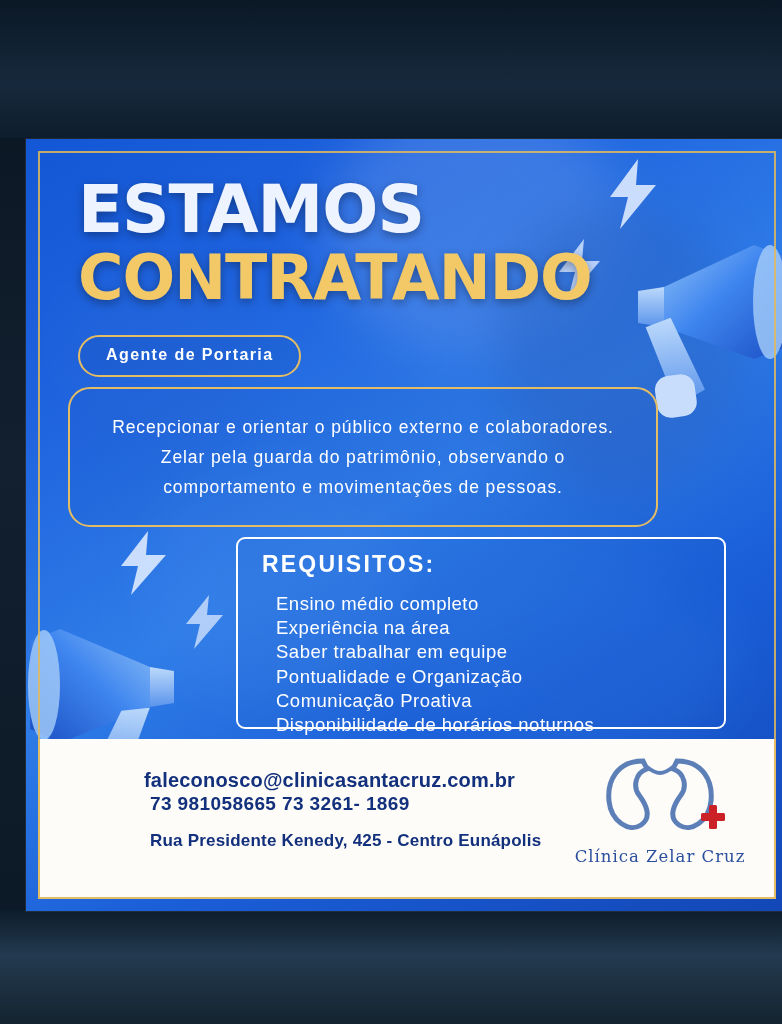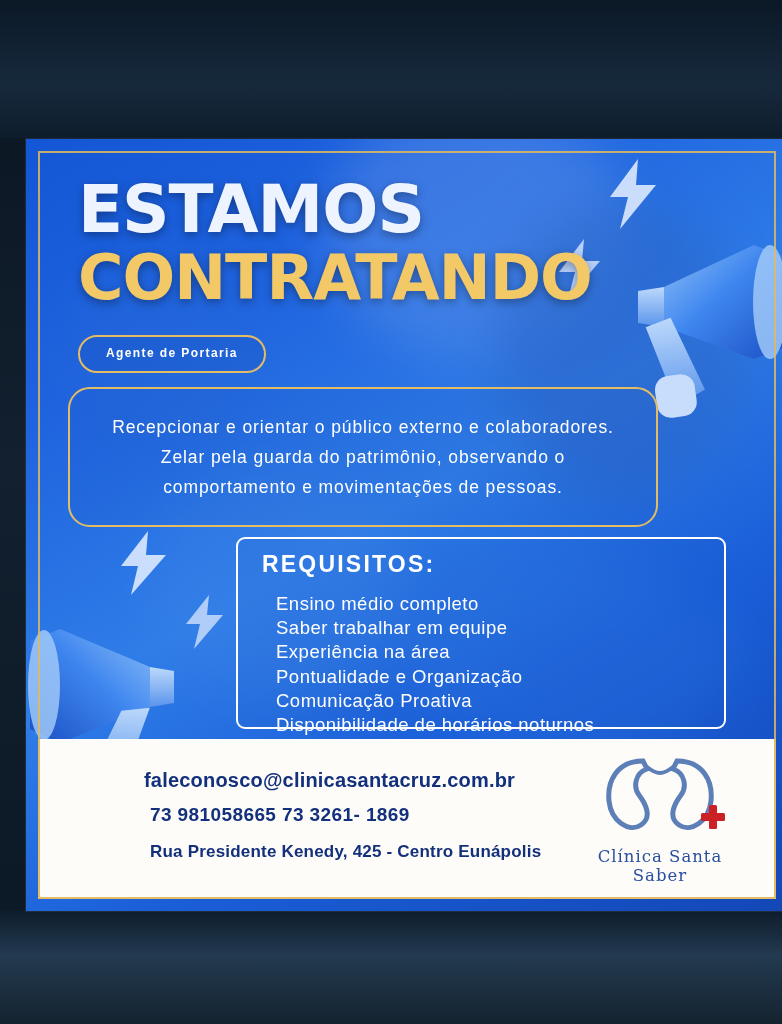--- a/index.html
+++ b/index.html
@@ -96,21 +96,21 @@
 
   
   .role-pill {
     position: absolute;
     left: 52px;
     top: 196px;
     padding: 9px 26px 11px 26px;
     border: 2px solid #e4bc63;
     border-radius: 26px;
     color: #ffffff;
-    font-size: 12px;
+    font-size: 16px;
     font-weight: 700;
     letter-spacing: 1.4px;
     background: rgba(12,60,160,0.12);
   }
 
   
   .desc-box {
     position: absolute;
     left: 42px;
     top: 248px;
@@ -208,21 +208,21 @@
     color: #13307d;
     font-weight: 700;
     font-size: 20px;
     margin-top: 16px;
     letter-spacing: .2px;
   }
   .f-phones {
     color: #13307d;
     font-weight: 700;
     font-size: 19px;
-    margin-top: 12px;
+    margin-top: 1px;
     letter-spacing: .4px;
     padding-left: 6px;
   }
   .f-address {
     color: #13307d;
     font-weight: 700;
     font-size: 17px;
     margin-top: 16px;
     letter-spacing: .2px;
     padding-left: 6px;
@@ -320,22 +320,22 @@
     <div class="role-pill">Agente de Portaria</div>
 
     <div class="desc-box">
       <div class="desc-text">Recepcionar e orientar o público externo e colaboradores. Zelar pela guarda do patrimônio, observando o comportamento e movimentações de pessoas.</div>
     </div>
 
     <div class="req-box">
       <div class="req-title">REQUISITOS:</div>
       <ul class="req-list">
         <li>Ensino médio completo</li>
+        <li>Experiência na área</li>
         <li>Saber trabalhar em equipe</li>
-        <li>Experiência na área</li>
         <li>Pontualidade e Organização</li>
         <li>Comunicação Proativa</li>
         <li>Disponibilidade de horários noturnos</li>
       </ul>
     </div>
 
     <div class="footer">
       <div class="footer-left">
         <div class="f-email">faleconosco@clinicasantacruz.com.br</div>
         <div class="f-phones">73  981058665    73 3261- 1869</div>
@@ -343,18 +343,18 @@
       </div>
 
       <div class="logo-wrap">
         <svg width="150" height="96" viewBox="0 0 150 96">
           <path d="M58 10 C32 10 22 30 24 50 C26 70 44 82 56 74 C68 66 60 52 54 44 C48 36 50 22 62 18 Z" fill="none" stroke="#5d7fb8" stroke-width="5" stroke-linecap="round"></path>
           <path d="M92 10 C118 10 128 30 126 50 C124 70 106 82 94 74 C82 66 90 52 96 44 C102 36 100 22 88 18 Z" fill="none" stroke="#5d7fb8" stroke-width="5" stroke-linecap="round"></path>
           <path d="M62 16 C72 24 78 24 88 16" fill="none" stroke="#5d7fb8" stroke-width="4" stroke-linecap="round"></path>
           <rect x="116" y="62" width="24" height="8" rx="1.5" fill="#cc2027"></rect>
           <rect x="124" y="54" width="8" height="24" rx="1.5" fill="#cc2027"></rect>
         </svg>
-        <div class="logo-name">Clínica Santa Saber</div>
+        <div class="logo-name">Clínica Zelar Cruz</div>
       </div>
     </div>
 
   </div>
 </div>
 
 </body></html>

